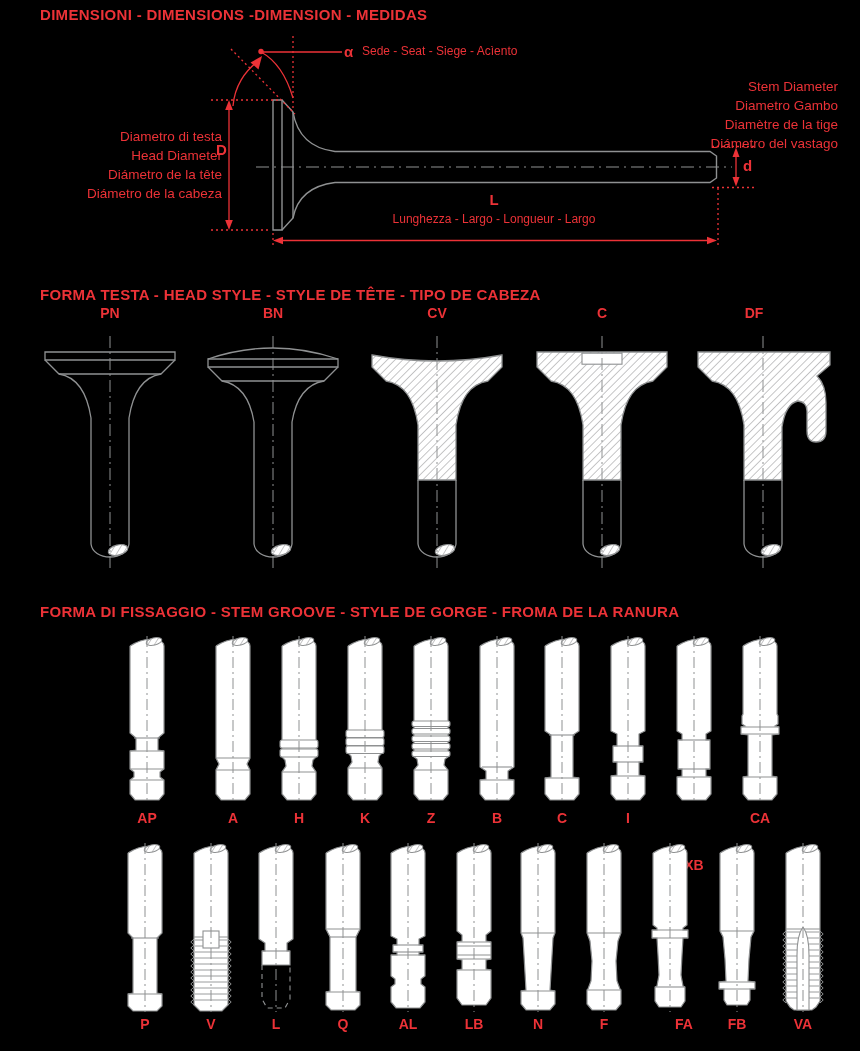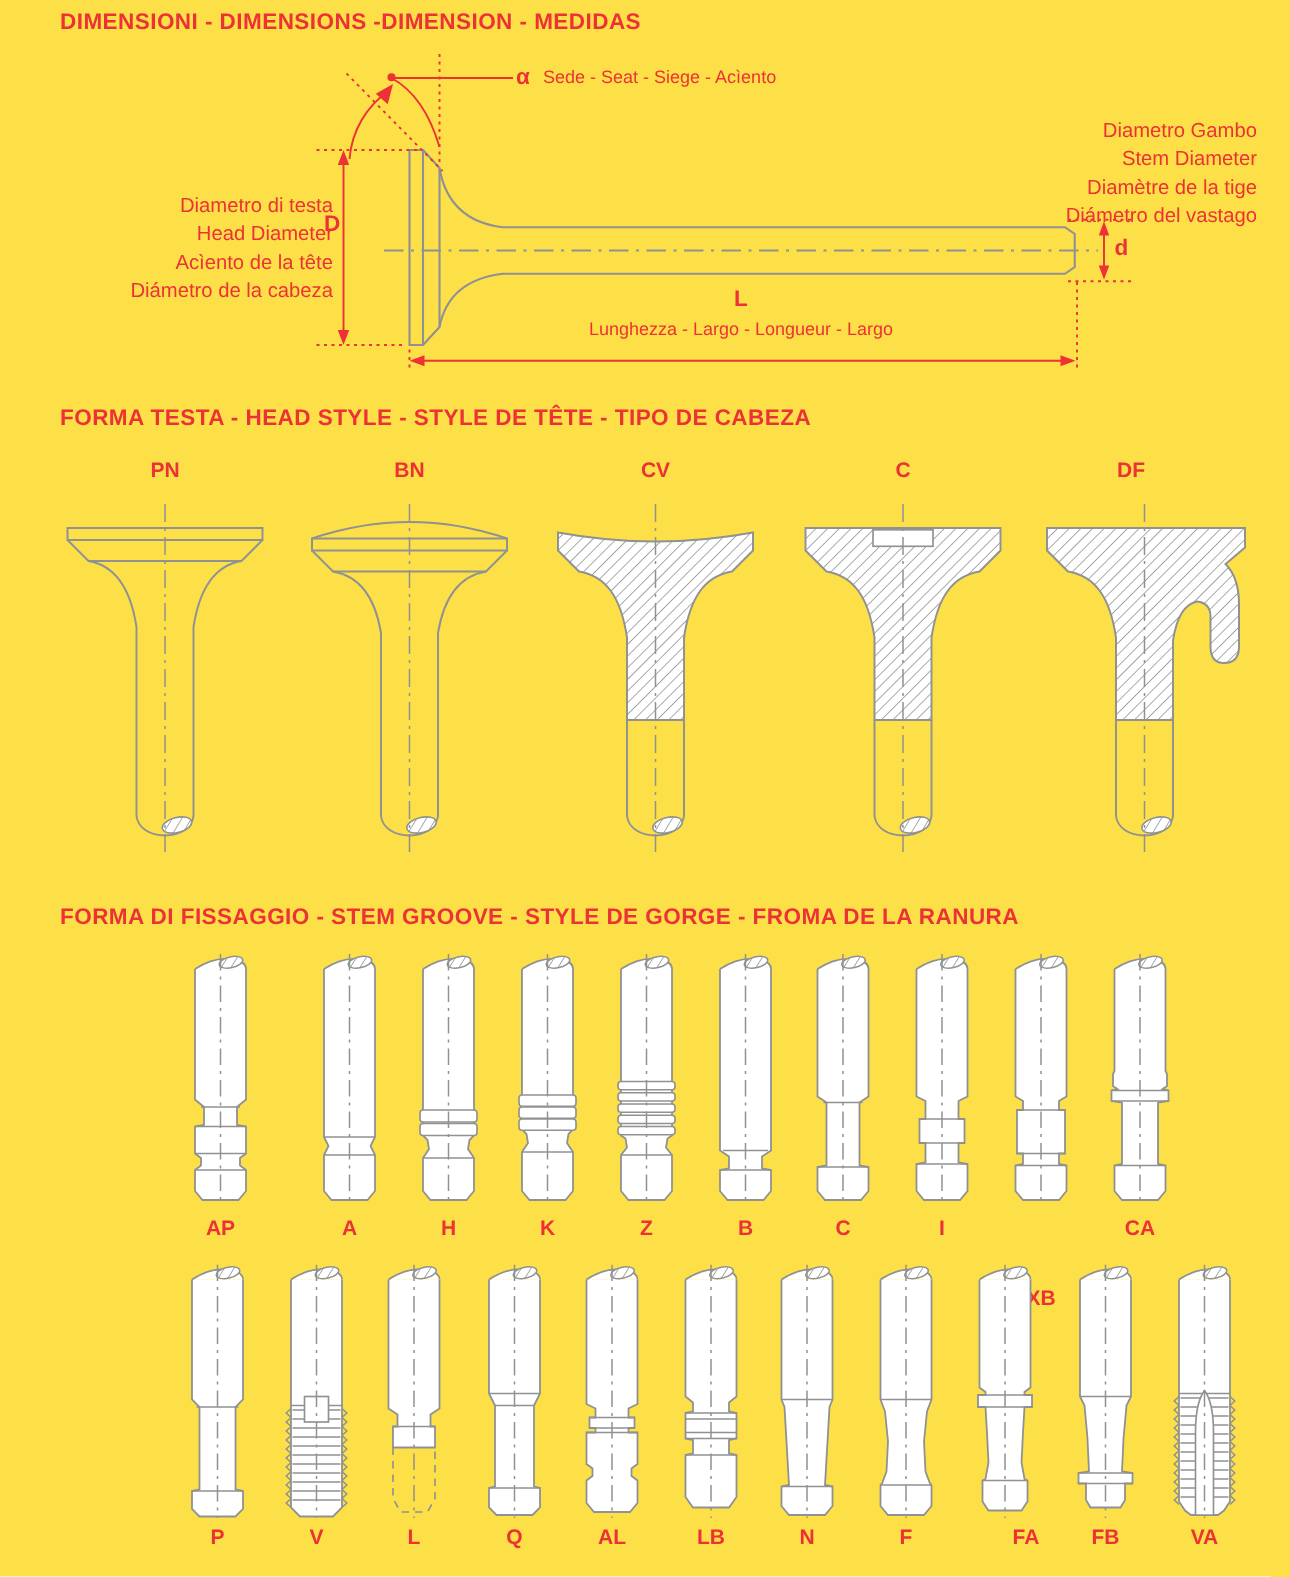--- a/index.html
+++ b/index.html
@@ -1,16 +1,16 @@
 <!DOCTYPE html>
 <html><head>
 <meta charset="utf-8">
 <style>
   html,body{margin:0;padding:0;background:#fff;}
-  #page{position:relative;width:860px;height:1051px;background:#fde047;overflow:hidden;
+  #page{position:relative;width:860px;height:1051px;background:#000000;overflow:hidden;
         font-family:"Liberation Sans",sans-serif;}
   .abs{position:absolute;}
   .title{font-size:15px;font-weight:bold;letter-spacing:.3px;color:#EC3237;white-space:nowrap;}
   .dimletter{font-size:15px;font-weight:bold;color:#EC3237;}
   .smalltxt{font-size:13.5px;line-height:19px;color:#EC3237;}
   .seattxt{font-size:12px;color:#EC3237;white-space:nowrap;}
   .ctr{text-align:center;}
   .rt{text-align:right;}
   .stylelabel{font-size:14px;font-weight:bold;color:#EC3237;text-align:center;}
   svg{display:block;}
@@ -65,37 +65,37 @@
       <polygon points="717,240.5 707,236.8 707,244.2"></polygon>
     </g>
   </svg>
 
   <div class="abs dimletter" style="left:344px;top:43px;">α</div>
   <div class="abs seattxt" style="left:362px;top:44px;">Sede - Seat - Siege - Acìento</div>
 
   <div class="abs smalltxt rt" style="left:10px;width:212px;top:127px;">
     <div>Diametro di testa</div>
     <div>Head Diameter</div>
-    <div>Acìento de la tête</div>
+    <div>Diámetro de la tête</div>
     <div>Diámetro de la cabeza</div>
   </div>
   <div class="abs dimletter" style="left:216px;top:141px;">D</div>
 
   <div class="abs smalltxt rt" style="left:600px;width:238px;top:77px;">
+    <div>Stem Diameter</div>
     <div>Diametro Gambo</div>
-    <div>Stem Diameter</div>
     <div>Diamètre de la tige</div>
     <div>Diámetro del vastago</div>
   </div>
   <div class="abs dimletter" style="left:743px;top:157px;">d</div>
 
   <div class="abs dimletter ctr" style="left:464px;width:60px;top:191px;">L</div>
   <div class="abs seattxt ctr" style="left:314px;width:360px;top:212px;">Lunghezza - Largo - Longueur - Largo</div>
 
-  <div class="abs title" style="left:40px;top:270px;text-align:center;">FORMA TESTA - HEAD STYLE - STYLE DE TÊTE - TIPO DE CABEZA</div>
+  <div class="abs title" style="left:40px;top:286px;text-align:center;">FORMA TESTA - HEAD STYLE - STYLE DE TÊTE - TIPO DE CABEZA</div>
   <div id="heads">
       <div class="abs stylelabel" style="left: 70px; top: 305px; width: 80px;">PN</div>
       <div class="abs" style="left: 35px; top: 330px;">
         <svg width="150" height="245">
     <path d="M10,22 H140 V30 H10 Z" stroke="#8F9192" stroke-width="1.3" fill="none"></path>
     <path d="M10,30 L24,44 H126 L140,30" stroke="#8F9192" stroke-width="1.3" fill="none"></path>
     <path d="M24,44 C42,47 52,62 56,88 L56,100" stroke="#8F9192" stroke-width="1.3" fill="none"></path>
     <path d="M126,44 C108,47 98,62 94,88 L94,100" stroke="#8F9192" stroke-width="1.3" fill="none"></path>
     <path d="M56,100 V214 C57,222 65,227 75,227" stroke="#8F9192" stroke-width="1.3" fill="none"></path>
           <path d="M94,100 V214 C93,222 85,227 75,227" stroke="#8F9192" stroke-width="1.3" fill="none"></path>

